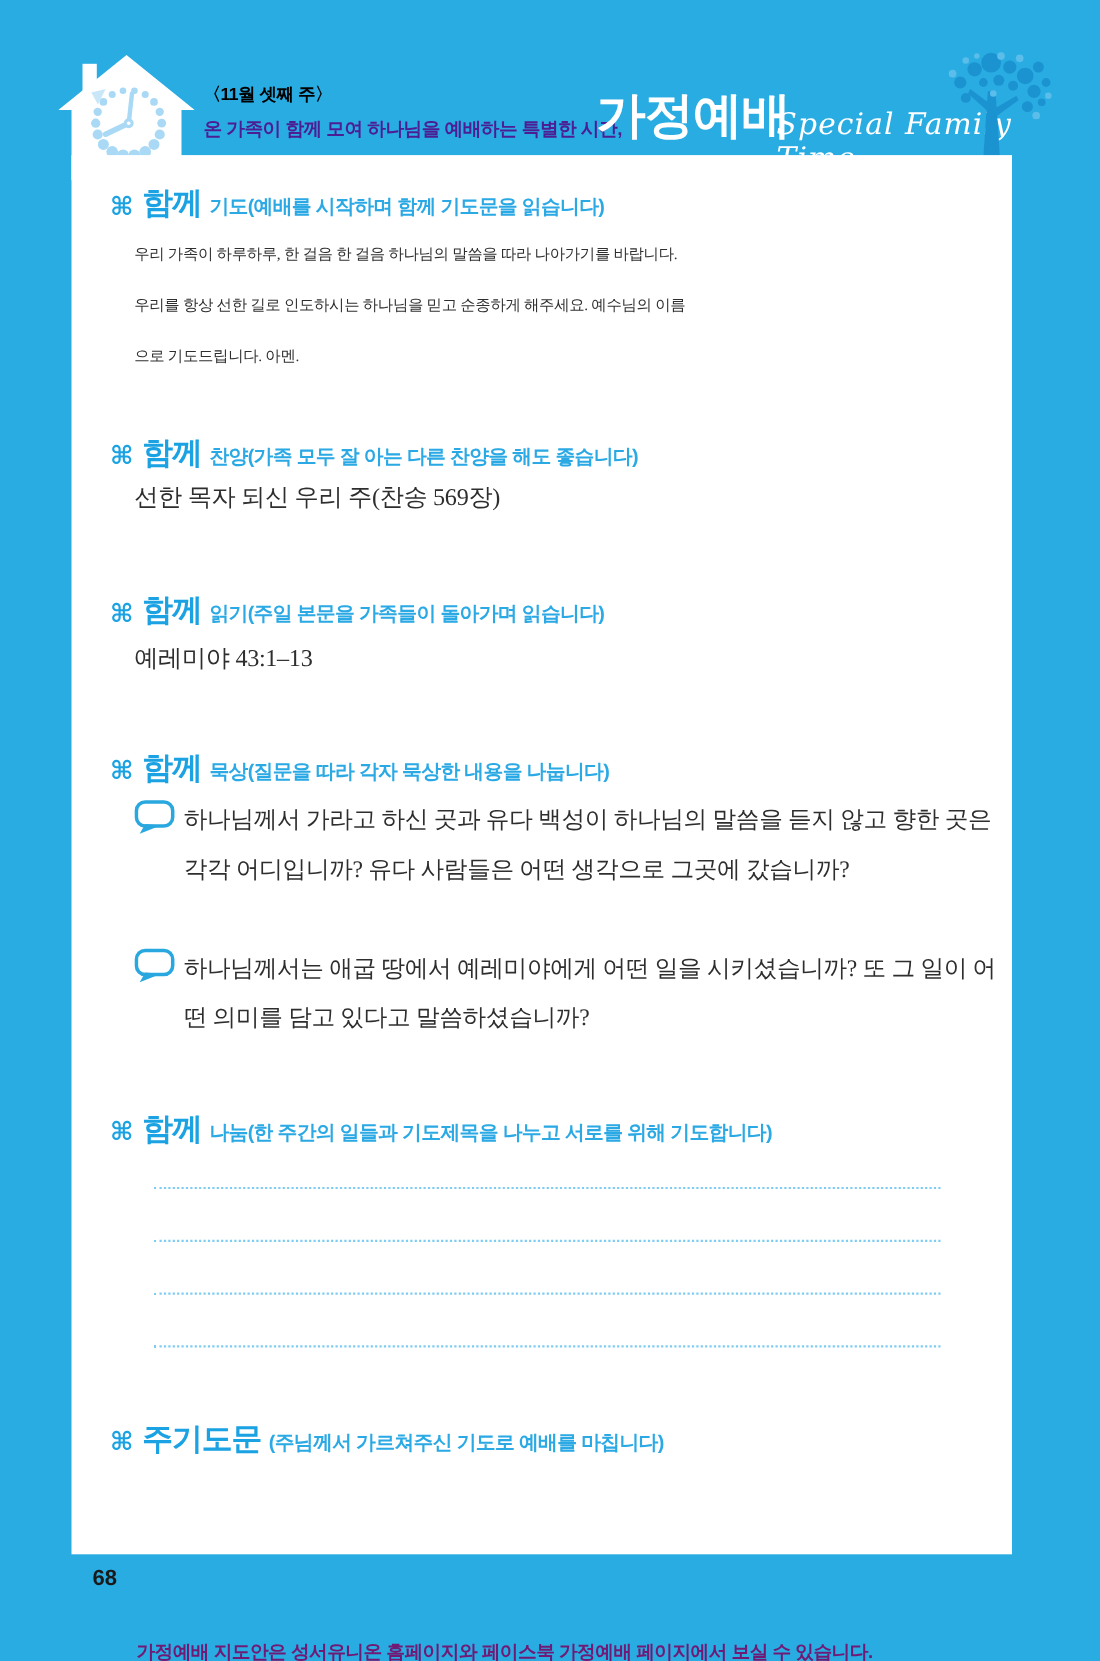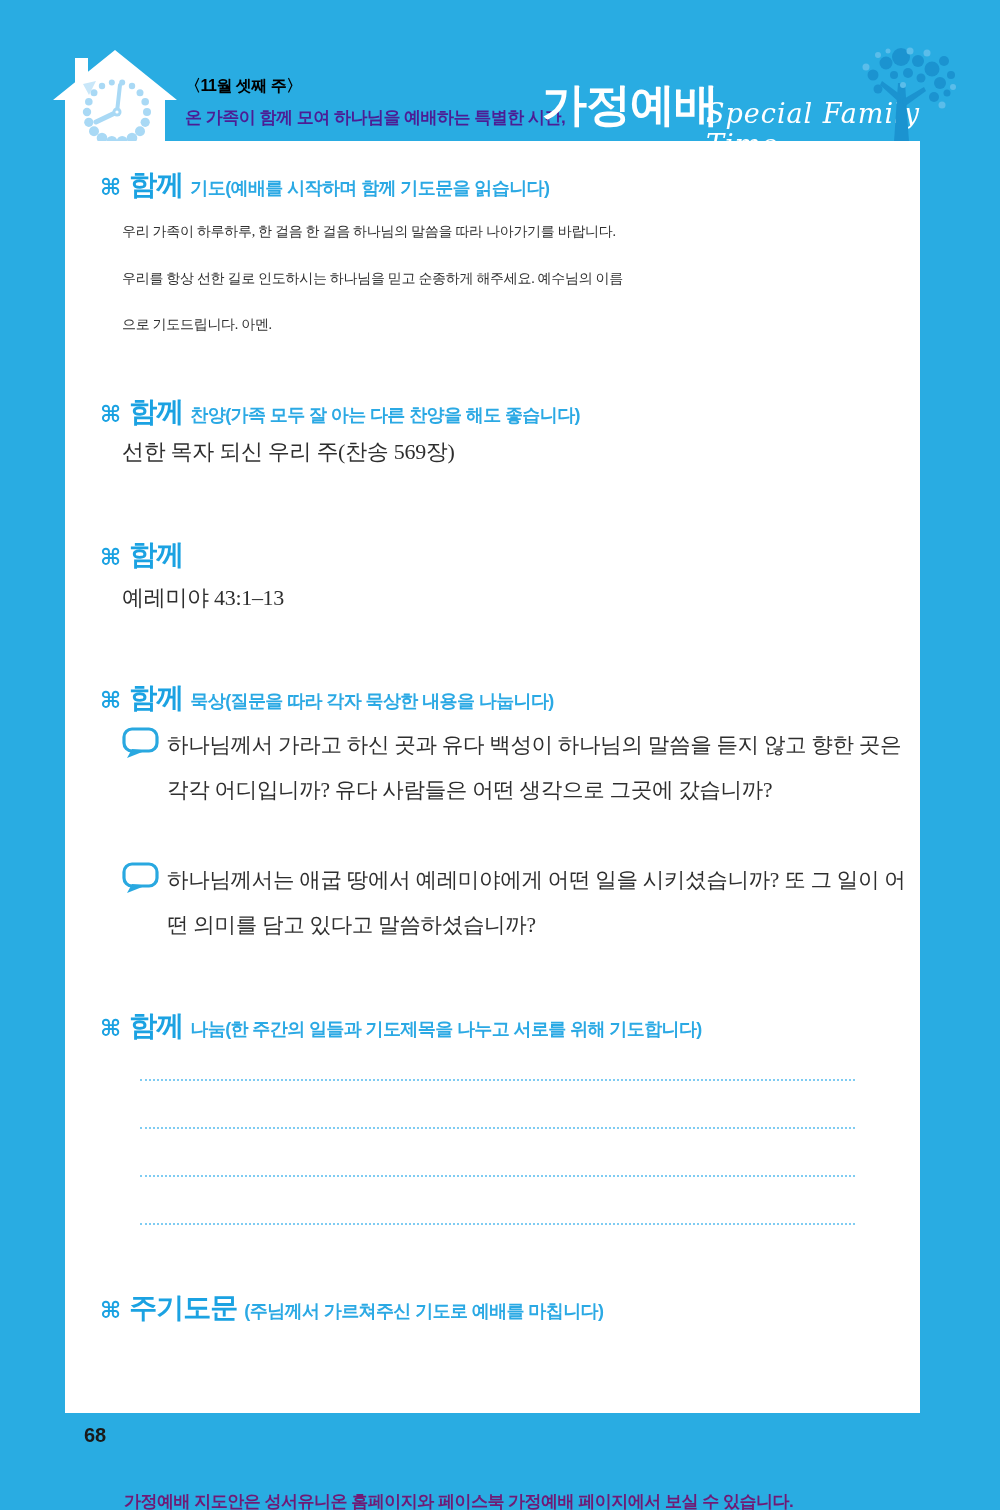--- a/index.html
+++ b/index.html
@@ -159,20 +159,21 @@
   <div class="sec" style="top:252px;">
     <span class="marker">⌘</span>
     <span class="label">함께</span>
     <span class="sub">찬양(가족 모두 잘 아는 다른 찬양을 해도 좋습니다)</span>
   </div>
   <div class="serif-body one-line" style="top:296px;text-align:center;">선한 목자 되신 우리 주(찬송 569장)</div>
 
   <div class="sec" style="top:395px;">
     <span class="marker">⌘</span>
     <span class="label">함께</span>
+    <span class="sub">읽기(주일 본문을 가족들이 돌아가며 읽습니다)</span>
   </div>
   <div class="serif-body one-line" style="top:442px;">예레미야 43:1–13</div>
 
   <div class="sec" style="top:538px;">
     <span class="marker">⌘</span>
     <span class="label">함께</span>
     <span class="sub">묵상(질문을 따라 각자 묵상한 내용을 나눕니다)</span>
   </div>
 
   <div class="question" style="top:717px;">

